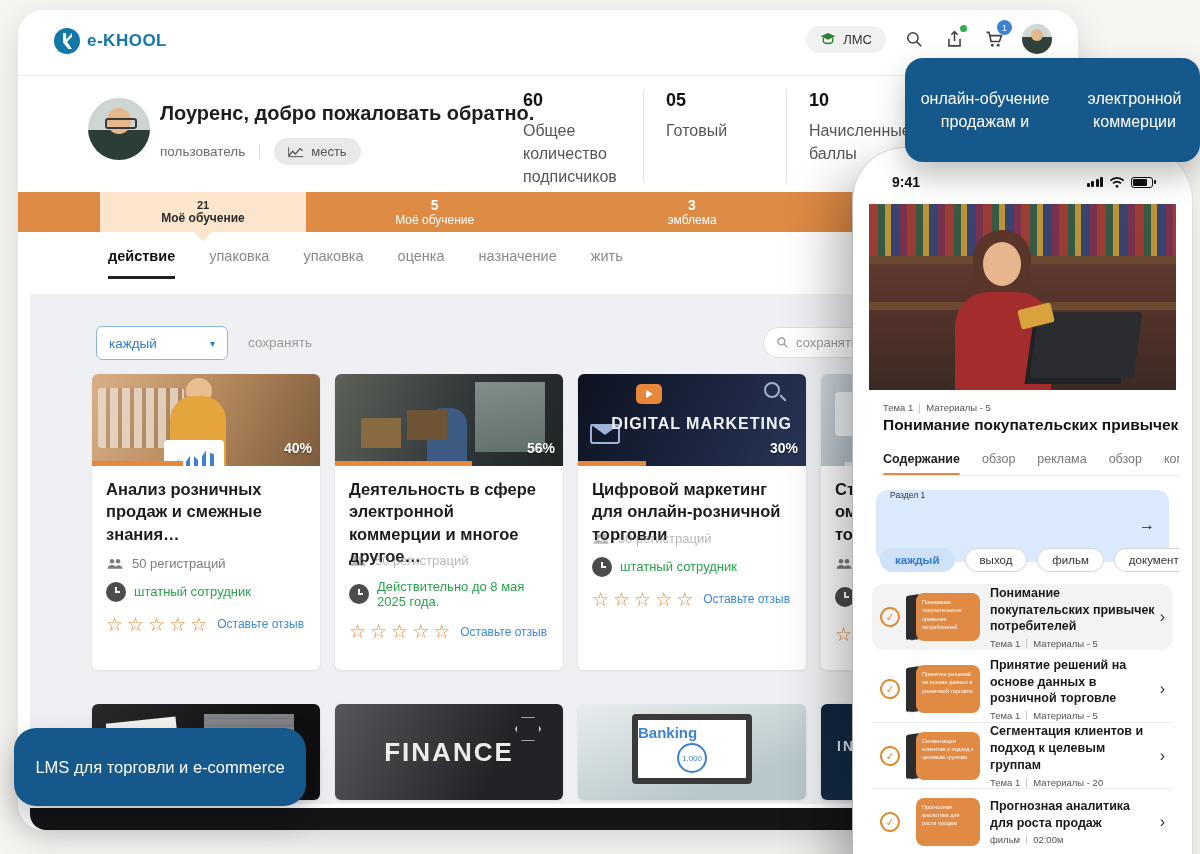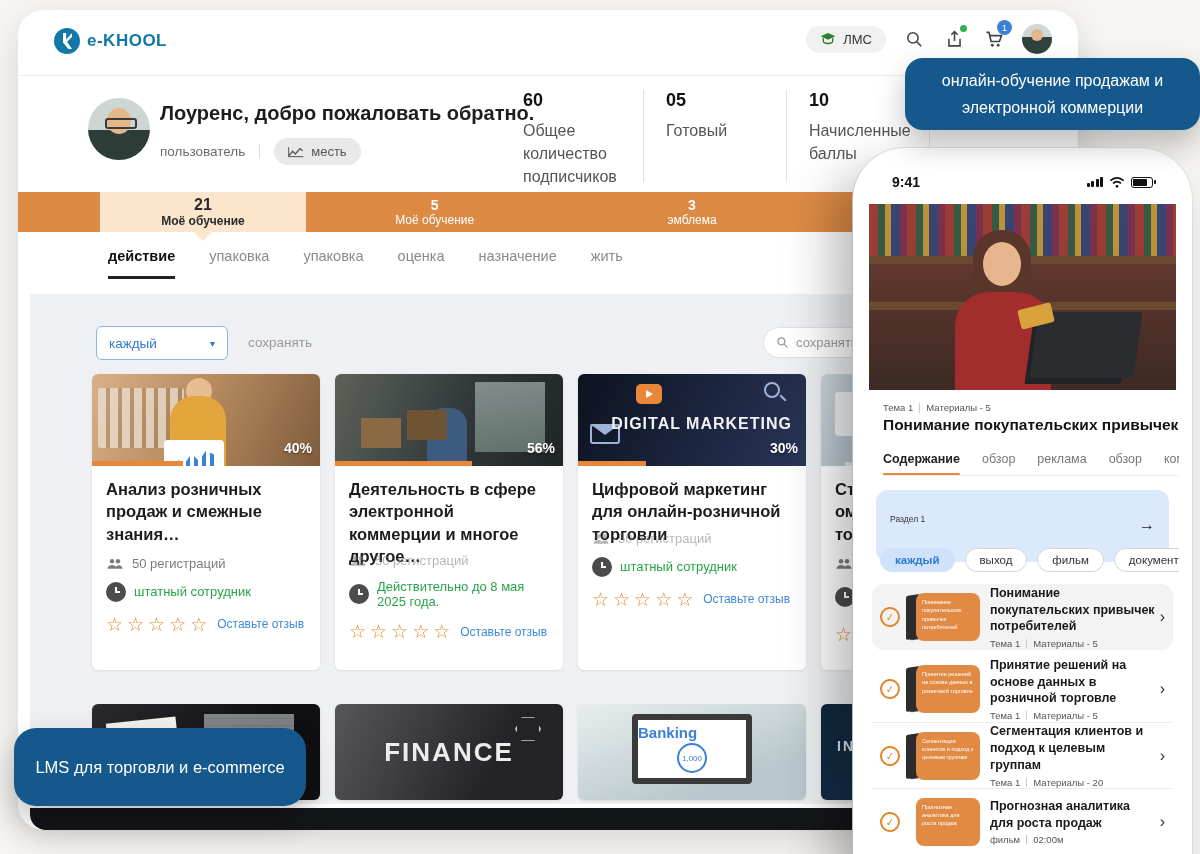--- a/index.html
+++ b/index.html
@@ -38,21 +38,21 @@
   .stat .v { font-size:18px; font-weight:bold; color:#111; margin-bottom:8px; }
   .stat .l { font-size:16px; color:#555; line-height:1.45; max-width:95px; }
   .vdiv { width:1px; background:#e3e3e3; height:92px; margin-right:22px; }
 
   
   .tabbar { position:absolute; left:0; top:182px; right:0; height:40px; background:#dd8a45; display:flex; }
   .tab { flex:1; display:flex; flex-direction:column; align-items:center; justify-content:center; color:#fff; }
   .tab .c { font-size:14px; font-weight:bold; line-height:1.2; }
   .tab .t { font-size:12px; }
   .tab-active { position:absolute; left:82px; top:0; width:206px; height:40px; background:#fbe6cd; display:flex; flex-direction:column; align-items:center; justify-content:center; color:#2b2b2b; z-index:2; }
-  .tab-active .c { font-size:16px; font-weight:bold; }
+  .tab-active .c { font-size:11px; font-weight:bold; }
   .tab-active .t { font-size:12px; font-weight:bold; }
   .tab-notch { position:absolute; left:176px; top:222px; width:0; height:0; border-left:9px solid transparent; border-right:9px solid transparent; border-top:9px solid #fbe6cd; z-index:3; }
   .tb-spacer { width:82px; }
   .tb-rest { flex:1; display:flex; }
 
   
   .subtabs { position:absolute; left:90px; top:238px; display:flex; gap:34px; }
   .subtab { font-size:14.5px; color:#8a8a8a; padding-bottom:12px; }
   .subtab.on { color:#111; font-weight:bold; border-bottom:3px solid #222; }
 
@@ -140,21 +140,21 @@
 
   .pmeta { position:absolute; left:17px; top:242px; font-size:9.5px; color:#555; display:flex; align-items:center; gap:6px; }
   .pmeta .sep { width:1px; height:10px; background:#ccc; }
   .ptitle { position:absolute; left:17px; top:256px; right:0; font-size:15.5px; font-weight:bold; color:#141414; white-space:nowrap; overflow:hidden; }
 
   .ptabs { position:absolute; left:17px; top:292px; right:0; display:flex; gap:22px; white-space:nowrap; overflow:hidden; border-bottom:1px solid #eee; padding-bottom:9px; }
   .ptab { font-size:12.5px; color:#777; }
   .ptab.on { color:#222; font-weight:bold; position:relative; }
   .ptab.on::after { content:""; position:absolute; left:0; right:0; bottom:-10px; height:3px; background:#e8873a; border-radius:2px; }
 
-  .psection { position:absolute; left:10px; top:330px; right:10px; height:72px; background:#dbe9fc; border-radius:12px; padding:24px 14px; }
+  .psection { position:absolute; left:10px; top:330px; right:10px; height:72px; background:#dbe9fc; border-radius:12px; padding:0 14px; }
   .psec-k { font-size:8.5px; color:#333; }
   .psec-t { font-size:12.5px; font-weight:bold; color:#1a1a1a; line-height:1.4; margin-top:3px; max-width:240px; }
   .psec-arrow { position:absolute; right:14px; top:26px; font-size:16px; color:#222; }
 
   .chips { position:absolute; left:14px; top:388px; right:6px; display:flex; gap:10px; }
   .chip { height:24px; border-radius:13px; background:#fff; border:1px solid #d6d6d6; display:flex; align-items:center; padding:0 14px; font-size:11.5px; color:#333; gap:5px; }
   .chip.on { background:#cfe2f9; border-color:#cfe2f9; color:#2f7ad1; font-weight:bold; }
 
   .plist { position:absolute; left:6px; top:424px; right:6px; }
   .lesson { position:relative; height:66px; display:flex; align-items:center; padding:0 8px; }
@@ -165,22 +165,22 @@
   .lthumb { position:relative; width:72px; height:48px; margin:0 10px 0 8px; flex:0 0 72px; }
   .lthumb .fan { position:absolute; left:-2px; top:2px; width:14px; height:44px; background:#2c2c2e; transform:skewY(-8deg); border-radius:2px; box-shadow:4px 1px 0 #4a4a4c; }
   .lthumb .face { position:absolute; left:8px; top:0; width:64px; height:48px; background:#e08a44; border-radius:8px; padding:5px 6px; color:#fff; font-size:5.5px; line-height:1.5; overflow:hidden; }
   .ltexts { flex:1; min-width:0; }
   .ltitle { font-size:12.5px; font-weight:bold; color:#1a1a1a; line-height:1.35; }
   .lmeta { font-size:9.5px; color:#555; margin-top:3px; display:flex; align-items:center; gap:6px; }
   .lmeta .sep { width:1px; height:9px; background:#ccc; }
   .lchev { color:#333; font-size:16px; margin-left:4px; flex:0 0 auto; }
 
   
-  .tooltip-top { position:absolute; left:905px; top:58px; width:295px; height:72px; background:#15588c; border-radius:18px;
-    color:#fff; display:flex; flex-direction:column; align-items:center; justify-content:center; gap:4px;
+  .tooltip-top { position:absolute; left:905px; top:58px; width:295px; height:104px; background:#15588c; border-radius:18px;
+    color:#fff; display:flex; flex-direction:row; align-items:center; justify-content:center; gap:4px;
     font-size:16px; z-index:40; box-shadow:0 14px 30px rgba(0,0,0,.25); text-align:center; line-height:1.45; }
   .badge-bottom { position:absolute; left:14px; top:728px; width:292px; height:78px; background:#15588c; border-radius:22px;
     color:#fff; display:flex; align-items:center; justify-content:center; font-size:16.5px; z-index:40;
     box-shadow:0 14px 30px rgba(0,0,0,.25); }
 
   svg { display:block; }
 </style>
 </head>
 <body>
 

